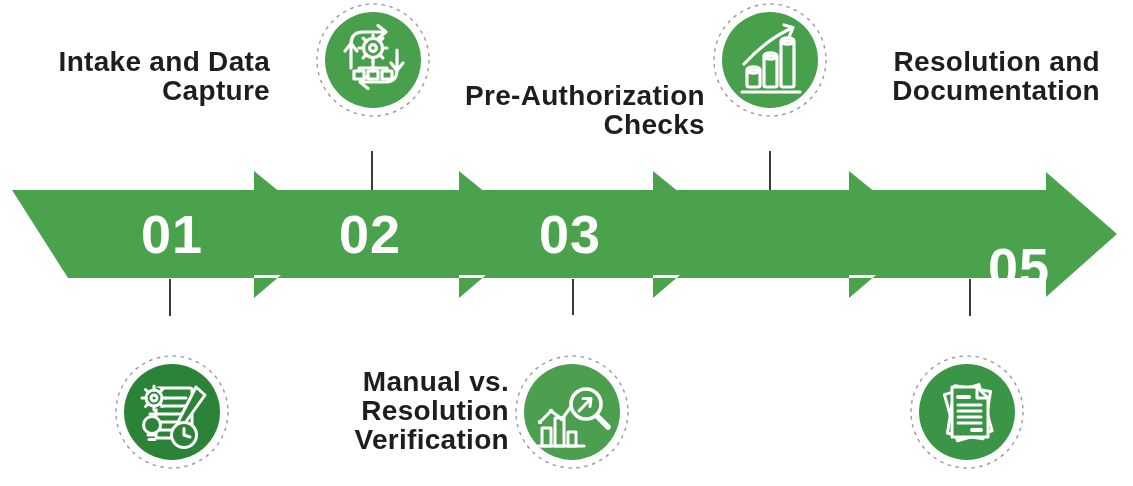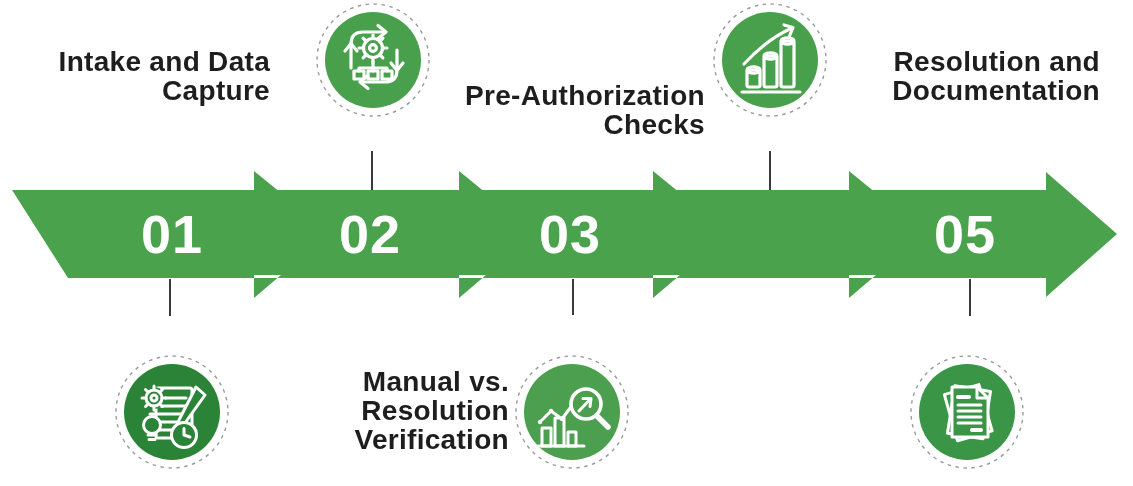--- a/index.html
+++ b/index.html
@@ -45,21 +45,21 @@
     <path d="M12,190 L1046,190 L1046,172 L1117,234 L1046,297 L1046,278 L68,278 Z
              M254,193 L254,171 L281,193 Z  M254,275 L254,298 L281,275 Z
              M459,193 L459,171 L486,193 Z  M459,275 L459,298 L486,275 Z
              M653,193 L653,171 L680,193 Z  M653,275 L653,298 L680,275 Z
              M849,193 L849,171 L876,193 Z  M849,275 L849,298 L876,275 Z" fill="#4aa34c"></path>
   </svg>
 
   <div class="num" style="left:102px;">01</div>
   <div class="num" style="left:300px;">02</div>
   <div class="num" style="left:500px;text-align:center;">03</div>
-  <div class="num" style="left:895px;">05</div>
+  <div class="num" style="left:949px;margin-top:33px;">05</div>
 
   <div class="icon-wrap" style="left:315px;top:2px;">
     <svg width="116" height="116" viewBox="0 0 116 116">
       <circle cx="58" cy="58" r="56" fill="#ffffff" stroke="#9b9b9b" stroke-width="1.4" stroke-dasharray="3.5,4.5"></circle>
       <circle cx="58" cy="58" r="48" fill="#48a04c"></circle>
       <g transform="translate(10,10)" stroke="#ffffff" stroke-width="3.2" fill="none" stroke-linecap="round" stroke-linejoin="round">
         <path d="M26,56 L26,32 Q26,20 38,20 L59,20"></path>
         <path d="M72,38 L72,58 Q72,70 60,70 L37,70"></path>
         <path d="M53,13.5 L61,20 L53,26.5"></path>
         <path d="M43,63.5 L35,70 L43,76.5"></path>

